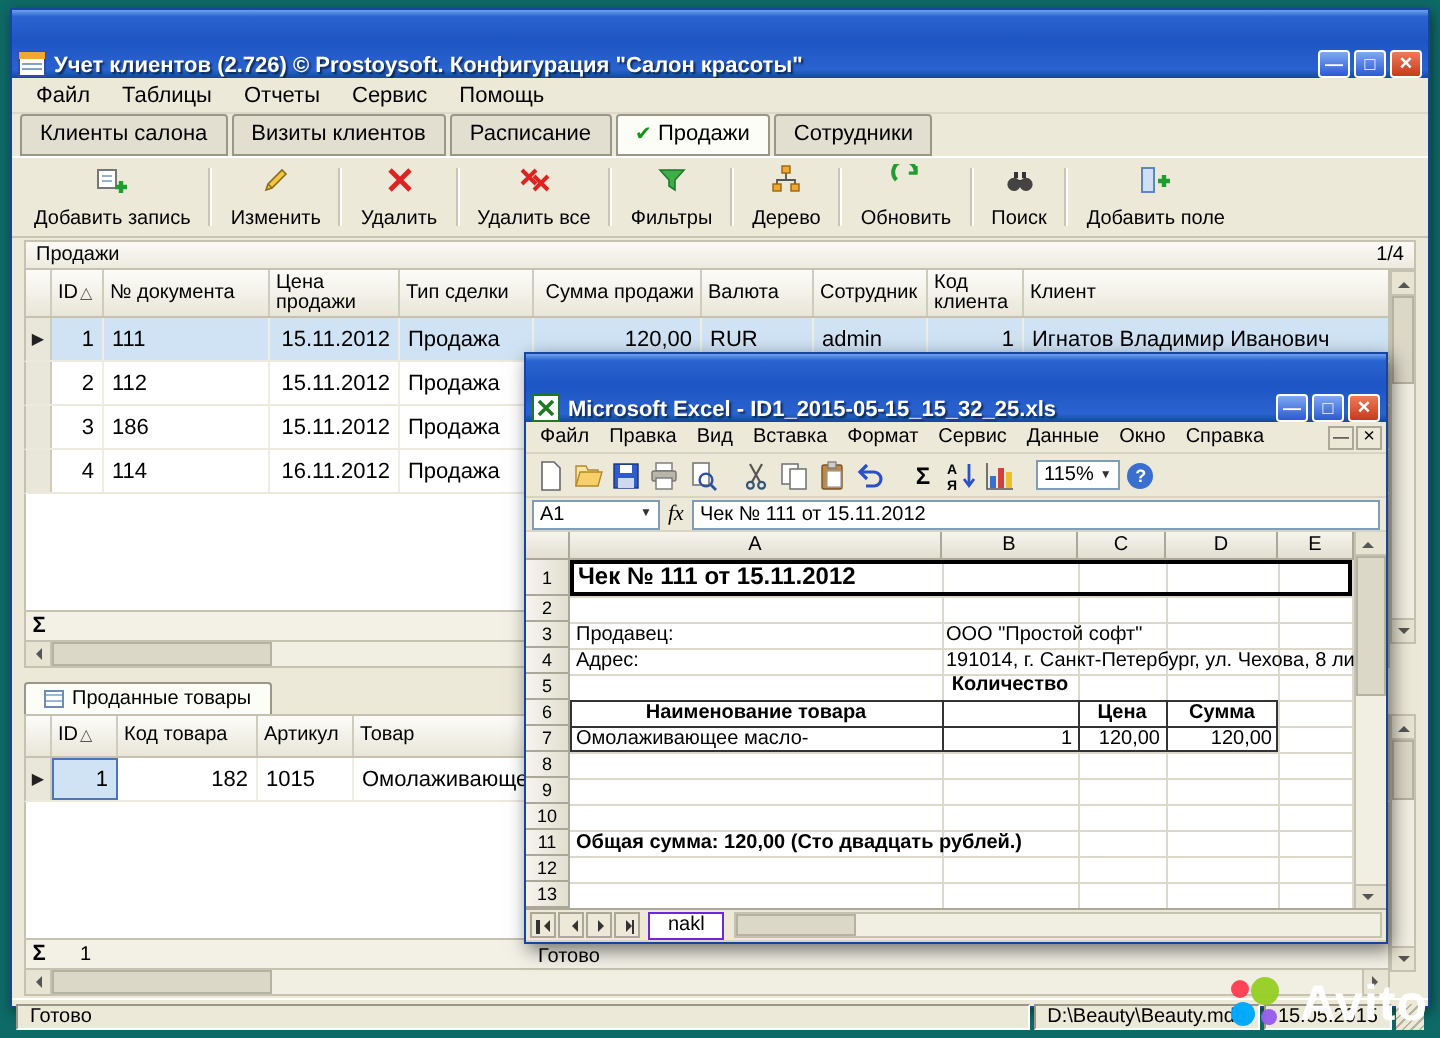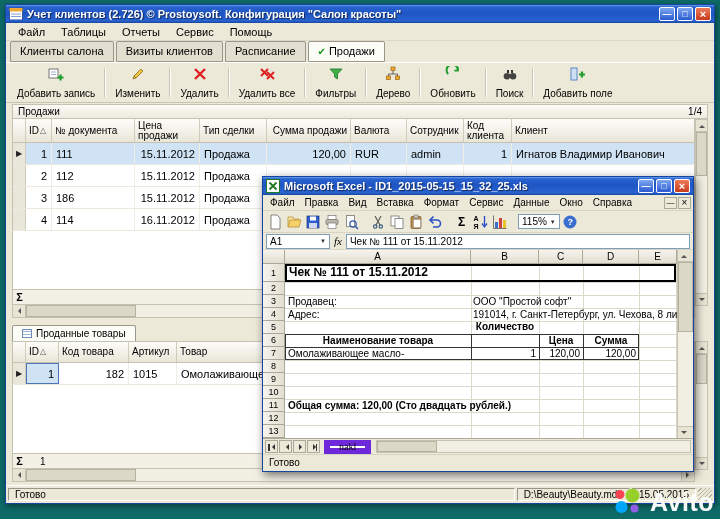--- a/index.html
+++ b/index.html
@@ -3,21 +3,21 @@
 <meta charset="utf-8">
 <style>
   *{box-sizing:border-box;margin:0;padding:0;}
   html,body{width:720px;height:519px;}
   body{font-family:"Liberation Sans","DejaVu Sans",sans-serif;font-size:11px;color:#000;}
   .desktop{position:relative;width:720px;height:519px;background:#0e6a67;overflow:hidden;}
   .win{position:absolute;background:#ece9d8;border:1px solid #16459f;}
   #mainwin{left:5px;top:4px;width:710px;height:500px;display:flex;flex-direction:column;box-shadow:1px 2px 6px rgba(0,0,0,.45);z-index:1;}
   #xlwin{left:262px;top:176px;width:432px;height:296px;display:flex;flex-direction:column;box-shadow:2px 3px 9px rgba(0,0,0,.55);z-index:10;}
   
-  .titlebar{height:18px;background:linear-gradient(180deg,#6ba1ee 0%,#2a63cf 10%,#1e55c4 45%,#2a63cf 88%,#16459f 100%);display:flex;align-items:center;padding:0 3px;gap:4px;color:#fff;flex:0 0 auto;}
+  .titlebar{height:34px;background:linear-gradient(180deg,#6ba1ee 0%,#2a63cf 10%,#1e55c4 45%,#2a63cf 88%,#16459f 100%);display:flex;align-items:flex-end;padding:0 3px;gap:4px;color:#fff;flex:0 0 auto;}
   .titlebar .ttext{flex:1;font-weight:bold;font-size:11px;text-shadow:1px 1px 1px rgba(0,0,0,.6);white-space:nowrap;overflow:hidden;}
   .appico{width:14px;height:14px;flex:0 0 auto;}
   .wbtns{display:flex;gap:2px;flex:0 0 auto;}
   .wbtn{width:16px;height:14px;border:1px solid #fff;border-radius:2px;background:linear-gradient(180deg,#7fa8f2,#2a5bd0);color:#fff;font-size:9px;line-height:12px;text-align:center;font-weight:bold;}
   .wbtn.close{background:linear-gradient(180deg,#ee7a5a,#c63b1a);}
   .wbtn.min::before{content:"—";}
   .wbtn.max::before{content:"□";}
   .wbtn.close::before{content:"×";font-size:11px;}
   
   .menubar{height:18px;display:flex;align-items:center;padding:0 4px;border-bottom:1px solid #dcd8c8;flex:0 0 auto;}
@@ -122,21 +122,21 @@
   .ovl.rgt2{text-align:right;}
   .xl-vscroll{width:16px;height:188px;background:#f1efe2;border-left:1px solid #c5c2b2;display:flex;flex-direction:column;}
   .xl-tabsbar{height:16px;display:flex;align-items:center;gap:1px;padding:0 2px;border-top:1px solid #aca899;background:#ece9d8;flex:0 0 auto;}
   .navb{width:13px;height:13px;background:#ece9d8;border:1px solid #aca899;position:relative;}
   .navb::before{content:"";position:absolute;top:3px;border:3.5px solid transparent;}
   .navb.nl::before{border-right-color:#333;left:3px;}
   .navb.nr::before{border-left-color:#333;left:5px;}
   .navb.first::after,.navb.last::after{content:"";position:absolute;top:3px;width:1.5px;height:7px;background:#333;}
   .navb.first::after{left:2px;}
   .navb.last::after{right:2px;}
-  .xl-tab{background:#fff;border:6px solid #6d28d9;padding:0 9px;height:14px;font-size:10px;display:flex;align-items:center;margin-left:3px;font-family:Liberation Serif, serif;}
+  .xl-tab{background:#fff;border:1px solid #6d28d9;padding:0 9px;height:14px;font-size:10px;display:flex;align-items:center;margin-left:3px;}
   .xl-hsc{flex:1;height:13px;background:#f1efe2;border:1px solid #c5c2b2;margin-left:4px;display:flex;}
   .xl-hsc .hthumb{width:60px;}
   .xl-status{height:16px;border-top:1px solid #d8d4c4;display:flex;align-items:center;padding:0 6px;font-size:10px;flex:0 0 auto;}
   .tblbox{position:absolute;border:1px solid #333;}
   .tbl-v{position:absolute;top:0;bottom:0;width:1px;background:#333;}
   .tbl-h{position:absolute;left:0;right:0;height:1px;background:#333;}
   
   .avito{position:absolute;right:6px;bottom:2px;display:flex;align-items:center;gap:7px;z-index:50;opacity:.97;}
   .avito .atext{color:#fff;font-size:25px;font-weight:bold;letter-spacing:.5px;}
 </style>
@@ -169,20 +169,21 @@
     </div>
 
     <div class="tabbar">
       <span class="tab">Клиенты салона</span>
       <span class="tab">Визиты клиентов</span>
       <span class="tab">Расписание</span>
       <span class="tab active">
           <i class="check">✔</i>
           <span>Продажи</span>
         </span>
+      <span class="tab">Сотрудники</span>
     </div>
 
     <div class="toolbar">
       <div class="tbtn">
         <svg class="ico" viewBox="0 0 16 16">
             <rect x="1" y="3" width="9" height="9" fill="#fff" stroke="#777"></rect>
             <path d="M3 6h5M3 8.5h5" stroke="#9ab0c8"></path>
             <path d="M9.5 11.5h6M12.5 8.5v6" stroke="#1f9e2f" stroke-width="2.2"></path>
           </svg>
         <span>Добавить запись</span>

